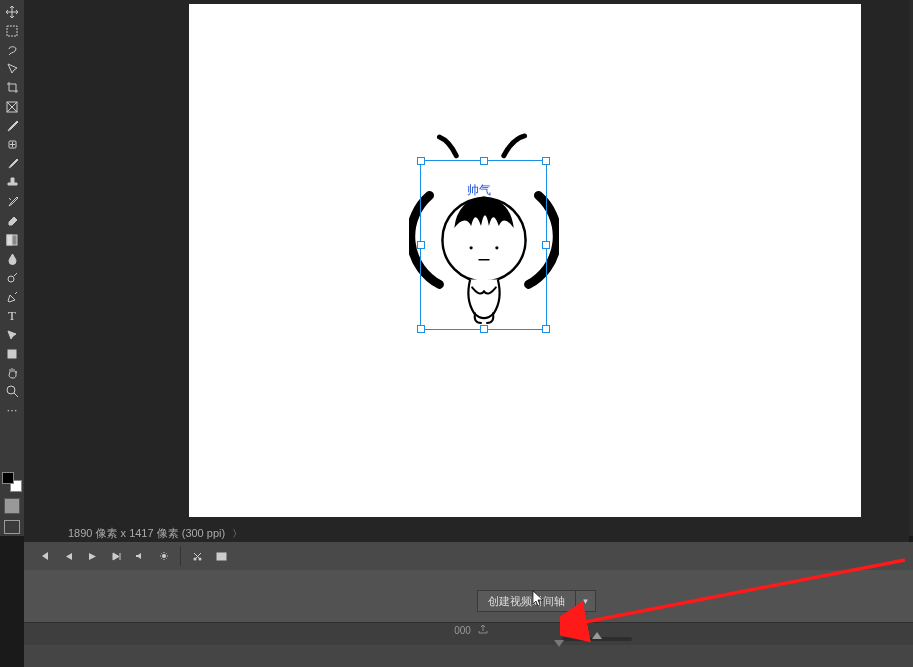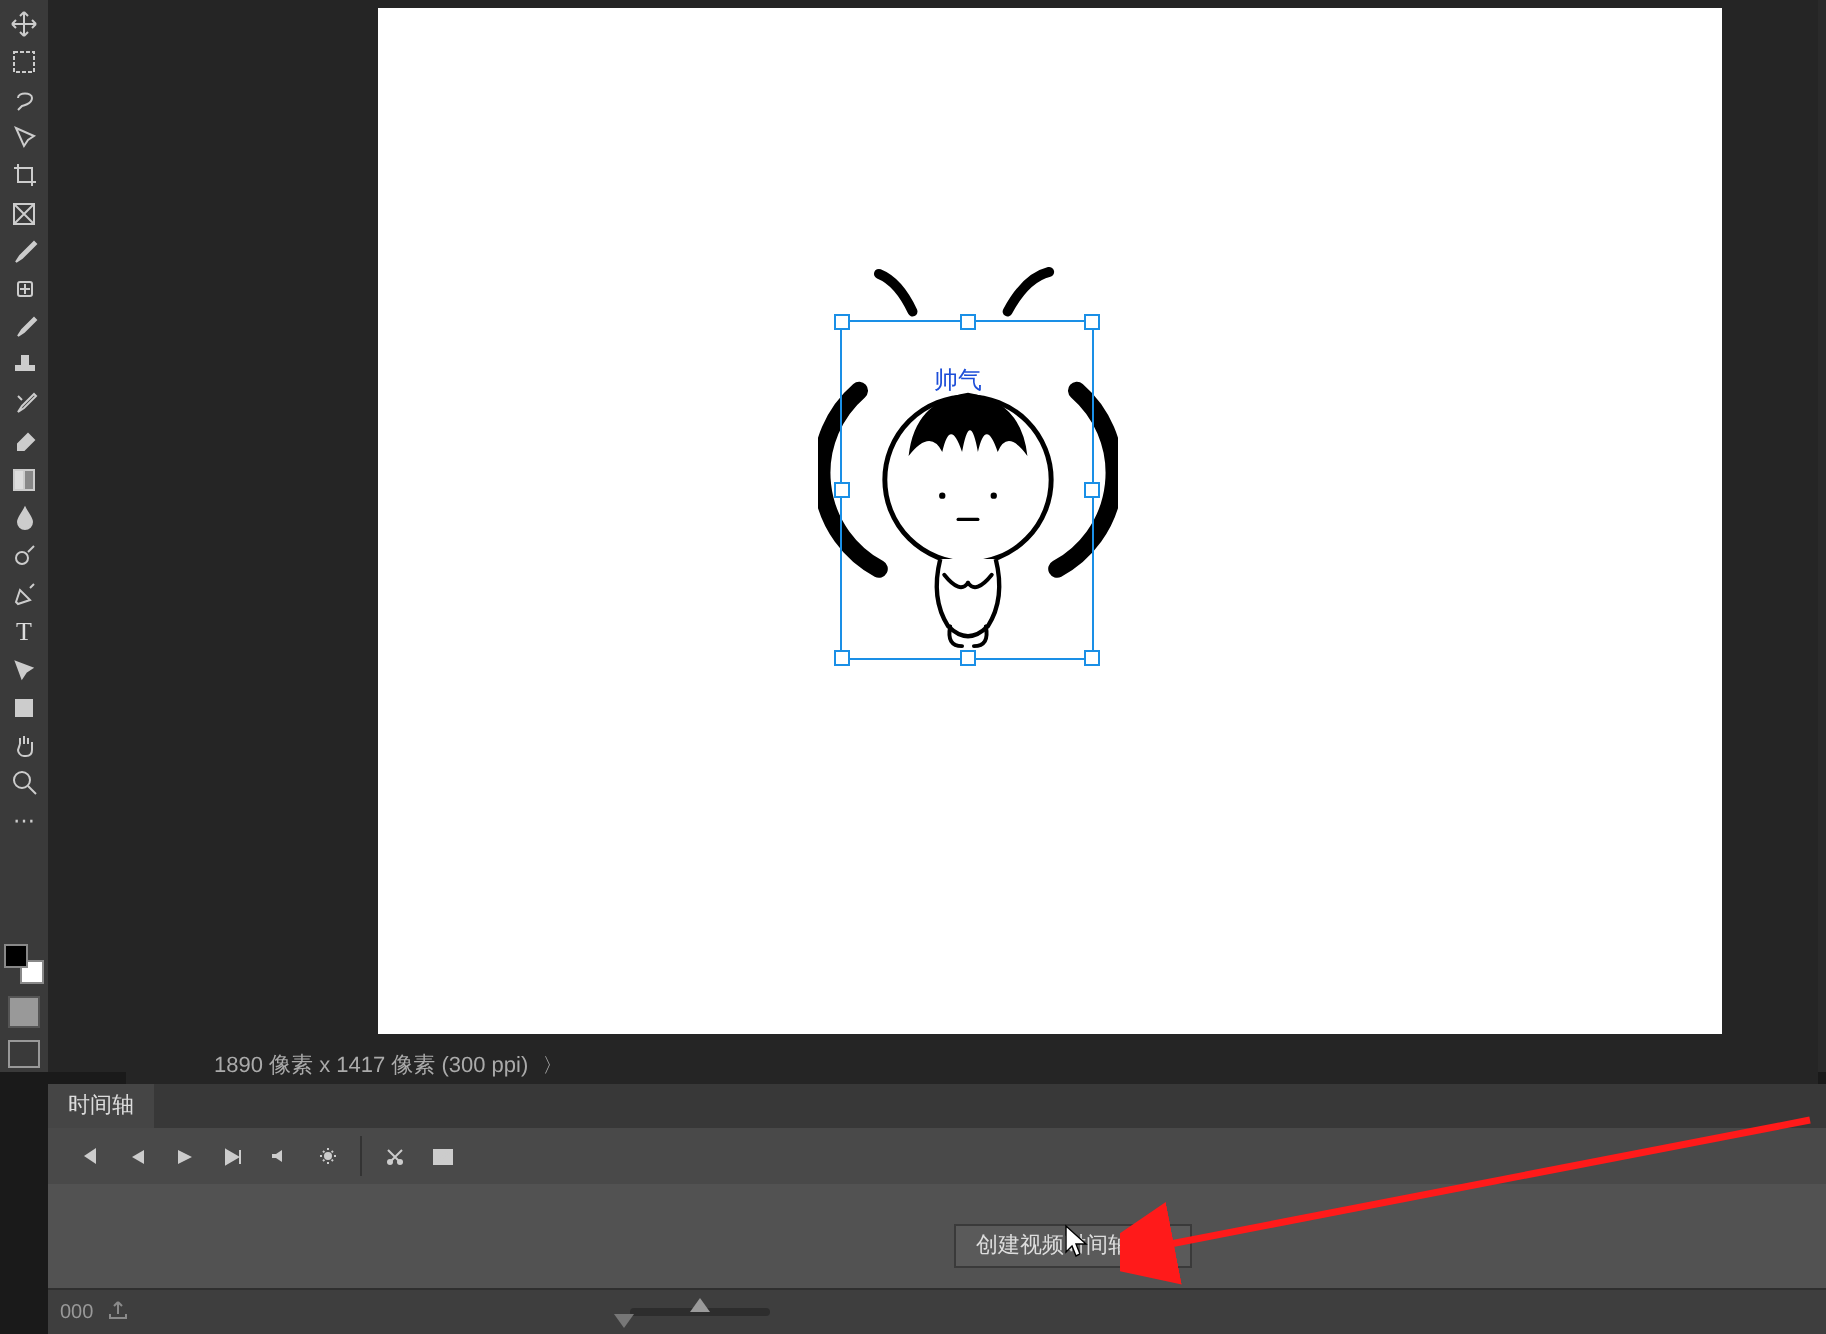--- a/index.html
+++ b/index.html
@@ -143,21 +143,20 @@
   .status-bar {
     position: absolute;
     left: 24px; top: 524px;
     right: 4px;
     height: 18px;
     background: #252525;
     color: #aaa;
     font-size: 11px;
     padding-left: 44px;
     line-height: 18px;
-    margin-left: 39px;
   }
   .status-bar .arrow {
     margin-left: 4px;
     font-size: 10px;
   }
 
   
   .timeline-panel {
     position: absolute;
     left: 24px; top: 542px;
@@ -245,20 +244,21 @@
     pointer-events: none;
   }
 
   .timeline-footer {
     height: 23px;
     background: #3e3e3e;
     display: flex;
     align-items: center;
     padding-left: 6px;
     border-top: 1px solid #2f2f2f;
+    flex-direction: column;
   }
   .tf-left {
     display: flex;
     align-items: center;
     gap: 6px;
     color: #999;
     font-size: 10px;
   }
   .tf-share { filter: opacity(0.7); }
 
@@ -456,23 +456,20 @@
     </div>
   </div>
 </div>
 
 <div class="status-bar">
   <span>1890 像素 x 1417 像素 (300 ppi)</span>
   <span class="arrow">〉</span>
 </div>
 
 <div class="timeline-panel">
-  <div class="timeline-tab">
-    <div class="tab">时间轴</div>
-  </div>
   <div class="timeline-playback">
     <div class="pb-btn">
         <svg width="10" height="10" viewBox="0 0 10 10">
           <path d="M1 1v8M9 1L3 5l6 4z"></path>
         </svg>
       </div>
     <div class="pb-btn">
         <svg width="9" height="9" viewBox="0 0 9 9">
           <path d="M8 1L2 4.5 8 8z"></path>
         </svg>

